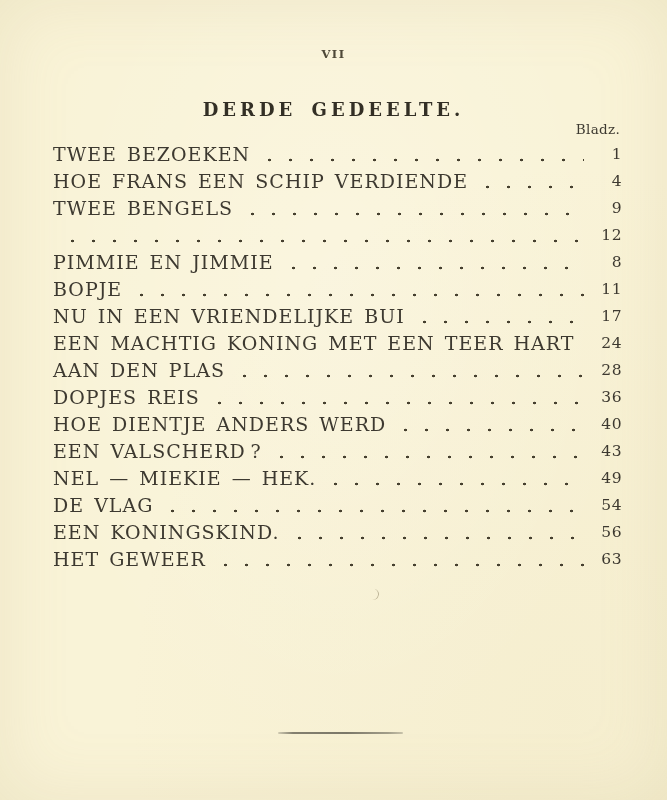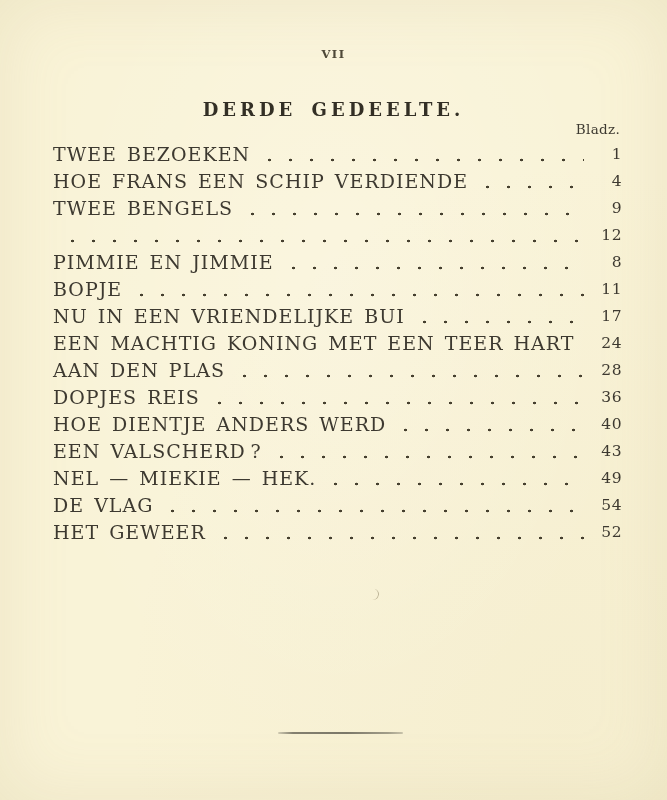--- a/index.html
+++ b/index.html
@@ -162,23 +162,28 @@
       <span class="toc-title">NEL — MIEKIE — HEK.</span>
       <span class="toc-dots"></span>
       <span class="toc-page">49</span>
     </div>
     <div class="toc-row">
       <span class="toc-title">DE VLAG</span>
       <span class="toc-dots"></span>
       <span class="toc-page">54</span>
     </div>
     <div class="toc-row">
+      <span class="toc-title">EEN KONINGSKIND.</span>
+      <span class="toc-dots"></span>
+      <span class="toc-page">56</span>
+    </div>
+    <div class="toc-row">
       <span class="toc-title">HET GEWEER</span>
       <span class="toc-dots"></span>
-      <span class="toc-page">52</span>
+      <span class="toc-page">63</span>
     </div>
   </div>
 
   <div class="artifact"></div>
 
   <div class="end-rule"></div>
 
 </div>
 
 </body></html>

